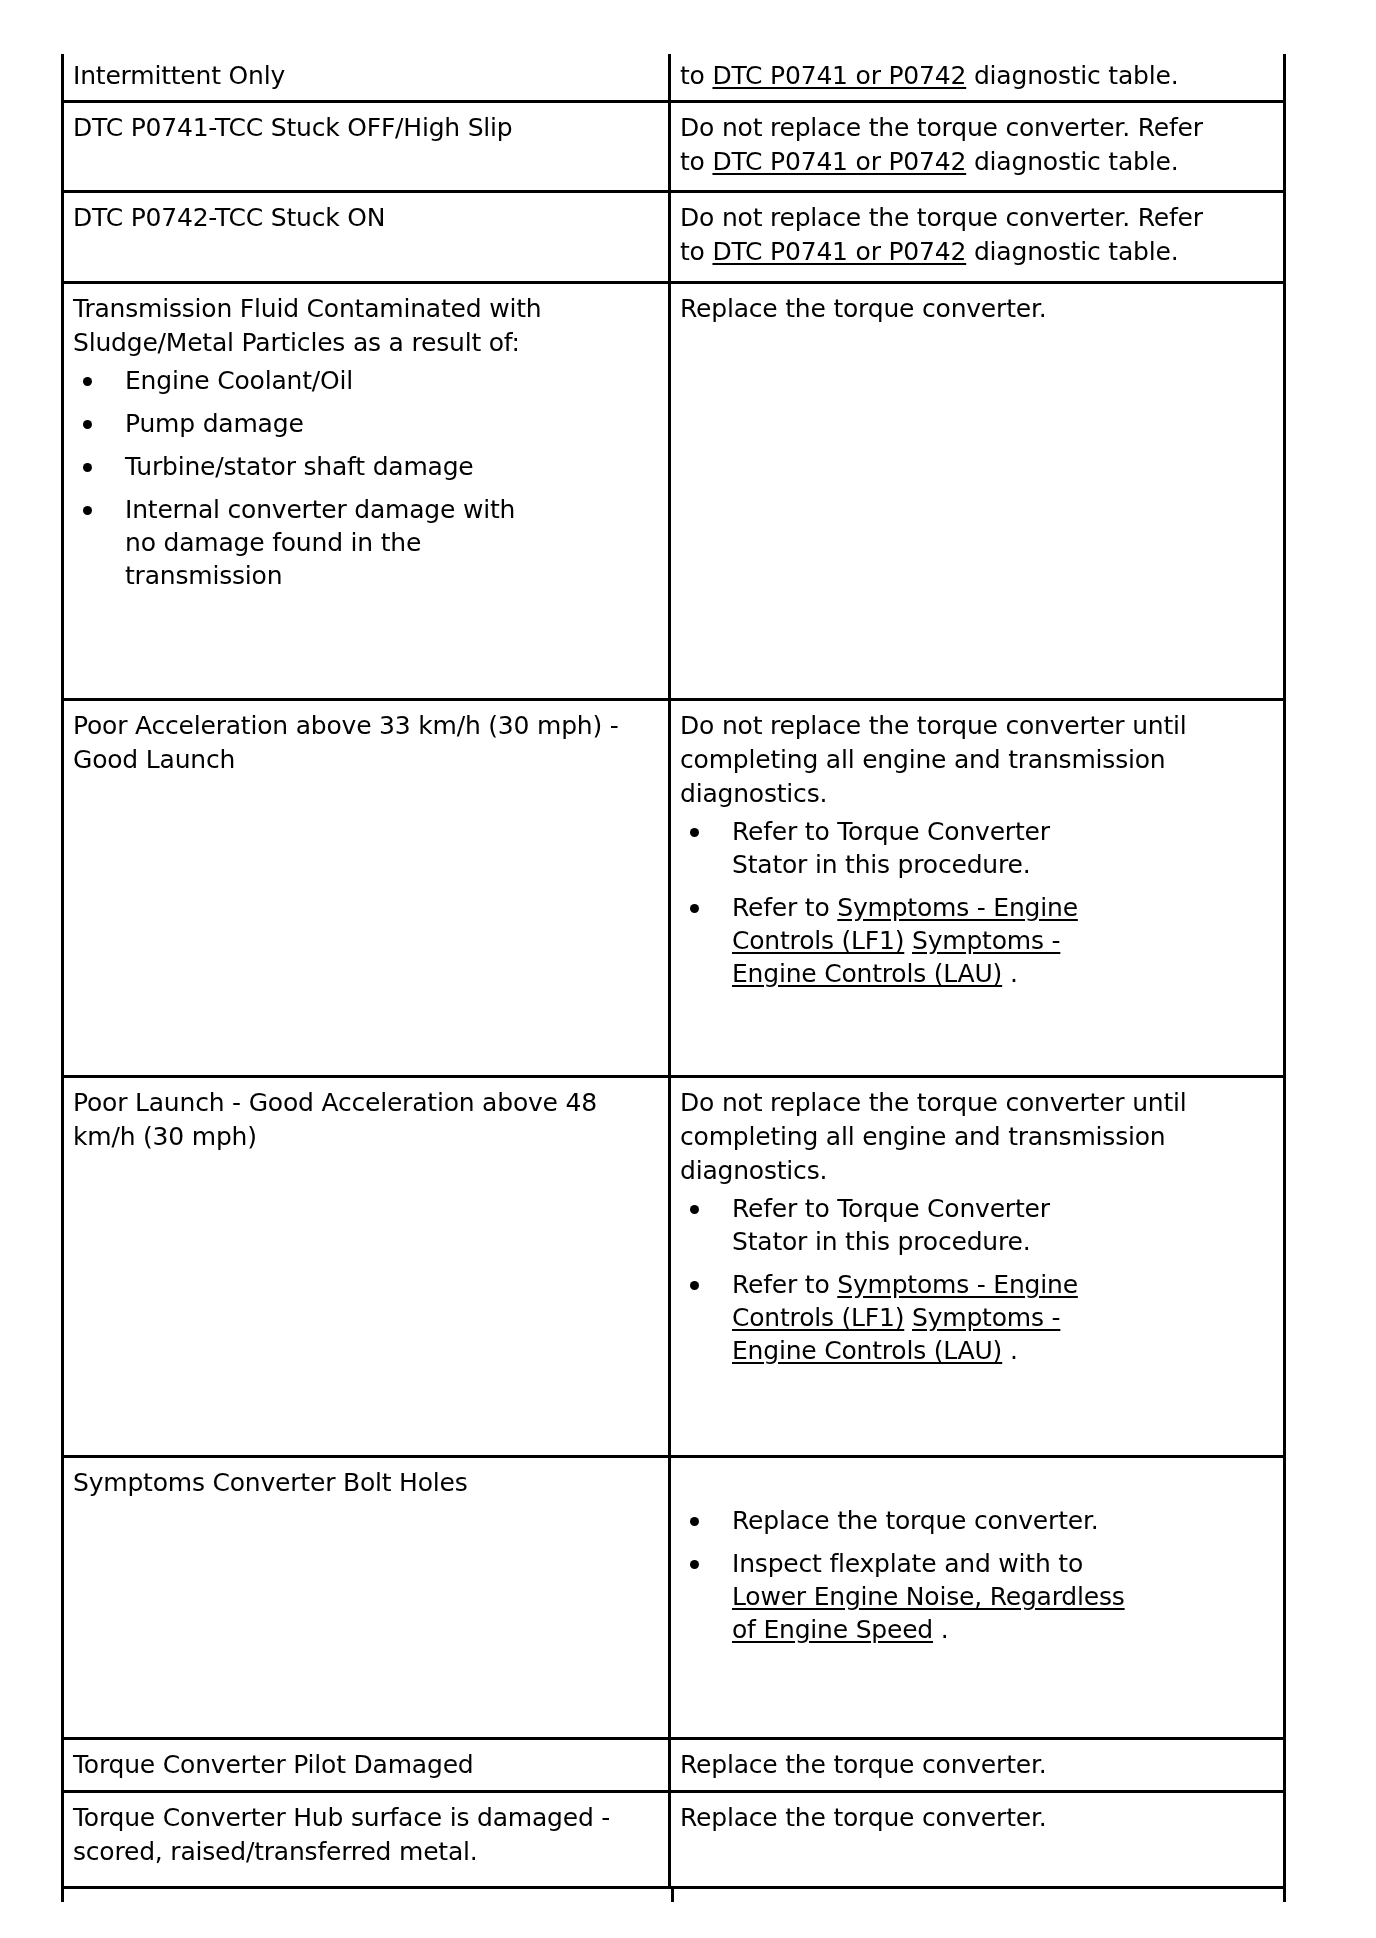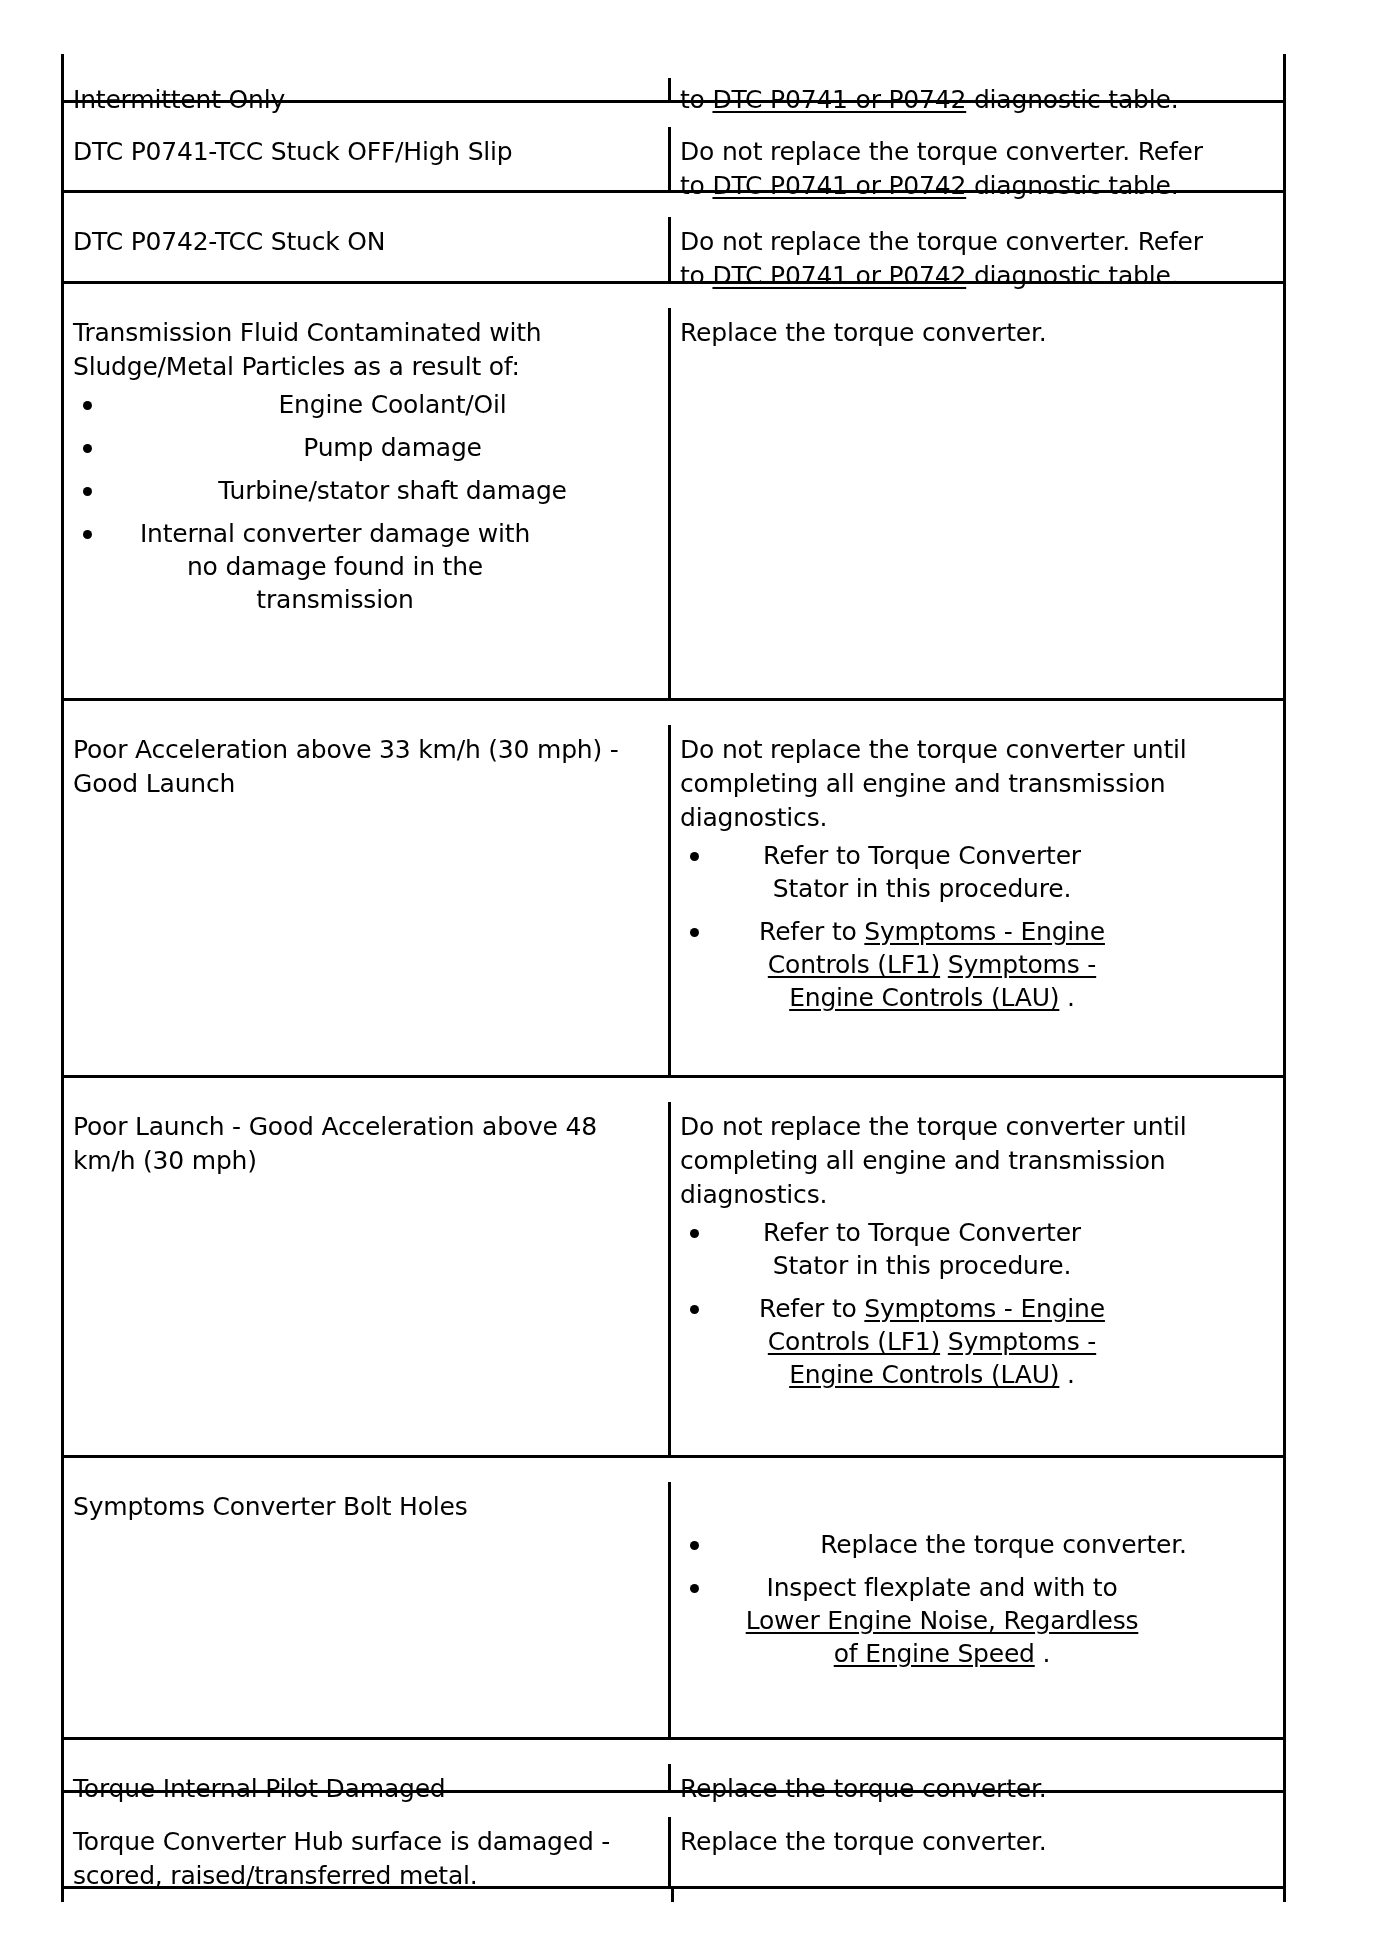--- a/index.html
+++ b/index.html
@@ -10,26 +10,26 @@
   .tbl {
     position: absolute; left: 61px; top: 54px; width: 1225px;
     border-left: 3px solid #000; border-right: 3px solid #000;
     box-sizing: border-box;
   }
   .row {
     display: flex; border-bottom: 3px solid #000; box-sizing: border-box;
   }
   .cell {
     box-sizing: border-box; padding: 8px 8px 16px 9px;
-    font-size: 25px; line-height: 34px; letter-spacing: -0.2px; margin-top: 24px;
+    font-size: 25px; line-height: 34px; letter-spacing: -0.2px;
   }
   .c1 { width: 607px; border-right: 3px solid #000; }
   .c2 { flex: 1; }
   .first { padding-top: 5px; }
-  ul { list-style: none; margin: 4px 0 0 0; padding: 0; text-align: center; }
+  ul { list-style: none; margin: 4px 0 0 0; padding: 0; }
   li { position: relative; padding-left: 52px; margin-bottom: 10px; line-height: 33px; }
   li::before {
     content: ""; position: absolute; left: 10px; top: 13px;
     width: 9px; height: 9px; border-radius: 50%; background: #000;
   }
   a.lnk { color: #000; text-decoration: underline; text-underline-offset: 3px; }
   .stub { height: 13px; display: flex; }
   .stub .c1 { border-right: 3px solid #000; }
   .blankline { height: 34px; }
 </style>
@@ -103,21 +103,21 @@
     <div class="cell c2">
       <div class="blankline"></div>
       <ul>
         <li>Replace the torque converter.</li>
         <li style="width:420px"><span>Inspect flexplate and with to </span><a class="lnk">Lower Engine Noise, Regardless of Engine Speed</a><span> .</span></li>
       </ul>
     </div>
   </div>
 
   <div class="row" style="height:53px">
-    <div class="cell c1">Torque Internal Pilot Damaged</div>
+    <div class="cell c1">Torque Converter Pilot Damaged</div>
     <div class="cell c2">Replace the torque converter.</div>
   </div>
 
   <div class="row" style="height:96px">
     <div class="cell c1">
         <div style="width:590px">Torque Converter Hub surface is damaged - scored, raised/transferred metal.</div>
       </div>
     <div class="cell c2">Replace the torque converter.</div>
   </div>
 

